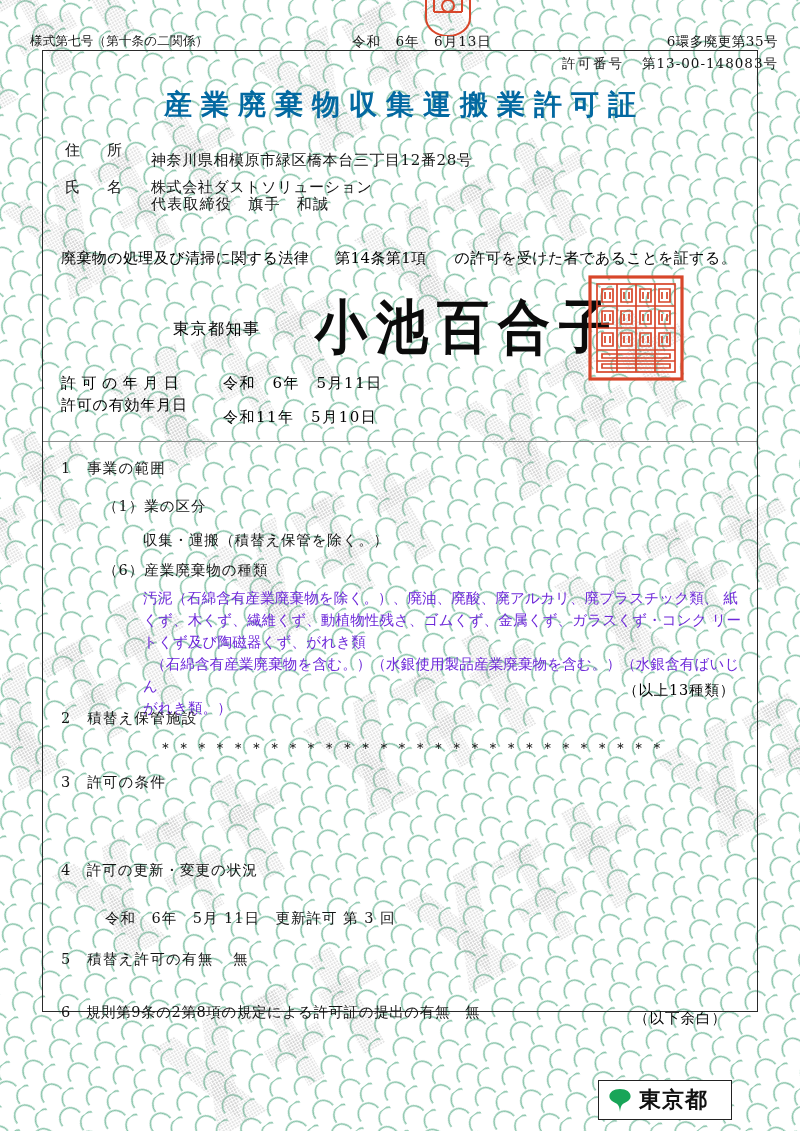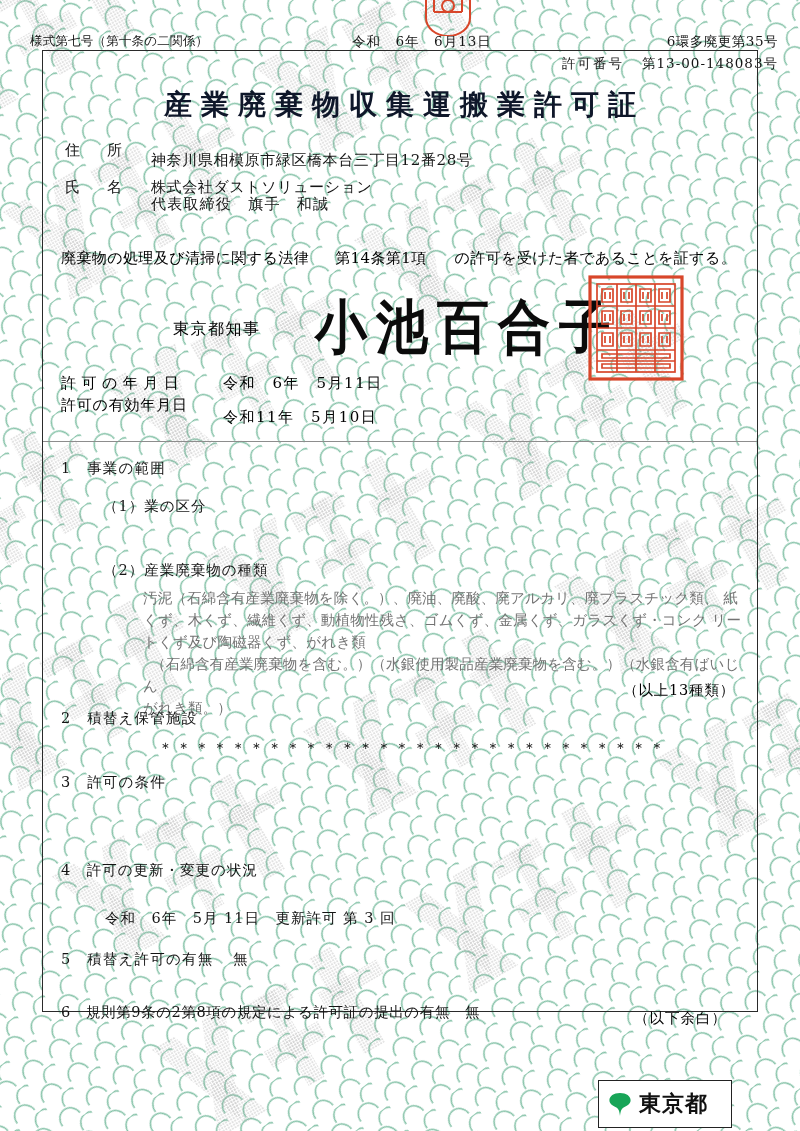--- a/index.html
+++ b/index.html
@@ -51,21 +51,21 @@
     position:absolute;left:42px;top:50px;
     width:716px;height:962px;
     border:1.6px solid #2a2a2a;
     box-sizing:border-box;
   }
 
   .title{
     position:absolute;left:0;right:0;top:35px;
     text-align:center;
     font-size:28px;font-weight:700;letter-spacing:9px;
-    color:#0f172a;text-indent:9px;
+    color:#0369a1;text-indent:9px;
   }
 
   .row{position:absolute;font-size:15px;color:#151515;}
   .lab{position:absolute;letter-spacing:6px;}
   .val{position:absolute;letter-spacing:.6px;}
 
   .r-addr-lab{left:22px;top:90px;}
   .r-addr-val{left:108px;top:100px;}
   .r-name-lab{left:22px;top:127px;}
   .r-name-val{left:108px;top:127px;}
@@ -100,21 +100,21 @@
 
   
   .sec{position:absolute;font-size:14.5px;color:#141414;letter-spacing:.4px;line-height:1.55;}
   .s1{left:18px;top:406px;letter-spacing:1.2px;}
   .s1a{left:60px;top:444px;letter-spacing:1px;}
   .s1a-v{left:100px;top:478px;letter-spacing:.8px;}
   .s1b{left:60px;top:508px;letter-spacing:1px;}
 
   .waste{
     position:absolute;left:100px;top:536px;width:600px;
-    font-size:14.5px;line-height:1.52;letter-spacing:.15px;color:#737373;
+    font-size:14.5px;line-height:1.52;letter-spacing:.15px;color:#6d28d9;
   }
   .waste .ind{display:block;text-indent:8px;}
   .waste-total{position:absolute;right:22px;top:630px;font-size:14.5px;letter-spacing:.8px;}
 
   .s2{left:18px;top:656px;letter-spacing:1.2px;}
   .stars{
     position:absolute;left:115px;top:688px;
     font-size:15px;letter-spacing:3.2px;color:#141414;
     font-family:"DejaVu Sans","Liberation Sans",sans-serif;
     white-space:nowrap;
@@ -133,21 +133,21 @@
   .s5{left:18px;top:897px;letter-spacing:1.2px;}
   .s5v{left:190px;top:897px;}
 
   .s6{left:18px;top:950px;letter-spacing:.6px;}
 
   .yohaku{position:absolute;right:30px;top:958px;font-size:14.5px;letter-spacing:1px;}
 
   
   .tokyo-badge{
     position:absolute;left:598px;top:1080px;
-    width:134px;height:48px;
+    width:134px;height:40px;
     border:1.8px solid #222;
     display:flex;align-items:center;gap:6px;
     background:#fff;
     box-sizing:border-box;padding-left:8px;
   }
   #ginkgo{width:26px;height:26px;flex:none;}
   .tokyo-text{
     font-size:22px;font-weight:700;letter-spacing:1px;color:#111;
     font-family:"DejaVu Sans","Liberation Sans",sans-serif;
     line-height:1;
@@ -260,21 +260,22 @@
 
     <span class="dt dt-lab1">許可の年月日</span>
     <span class="dt dt-val1">令和　6年　5月11日</span>
     <span class="dt dt-lab2">許可の有効年月日</span>
     <span class="dt dt-val2">令和11年　5月10日</span>
 
     <div class="divider"></div>
 
     <div class="sec s1">1　事業の範囲</div>
     <div class="sec s1a">（1）業の区分</div>
-    <div class="sec s1b">（2）産業廃棄物の種類</div>
+    <div class="sec s1a-v">収集・運搬（積替え保管を除く。）</div>
+    <div class="sec s1b">（6）産業廃棄物の種類</div>
 
     <div class="waste">
       <span>汚泥（石綿含有産業廃棄物を除く。）、廃油、廃酸、廃アルカリ、廃プラスチック類、</span>
       <span>紙くず、木くず、繊維くず、動植物性残さ、ゴムくず、金属くず、ガラスくず・コンク</span>
       <span>リートくず及び陶磁器くず、がれき類</span>
       <span class="ind">（石綿含有産業廃棄物を含む。）（水銀使用製品産業廃棄物を含む。）（水銀含有ばいじん</span>
       <span>がれき類。）</span>
     </div>
     <div class="waste-total">（以上13種類）</div>
 

